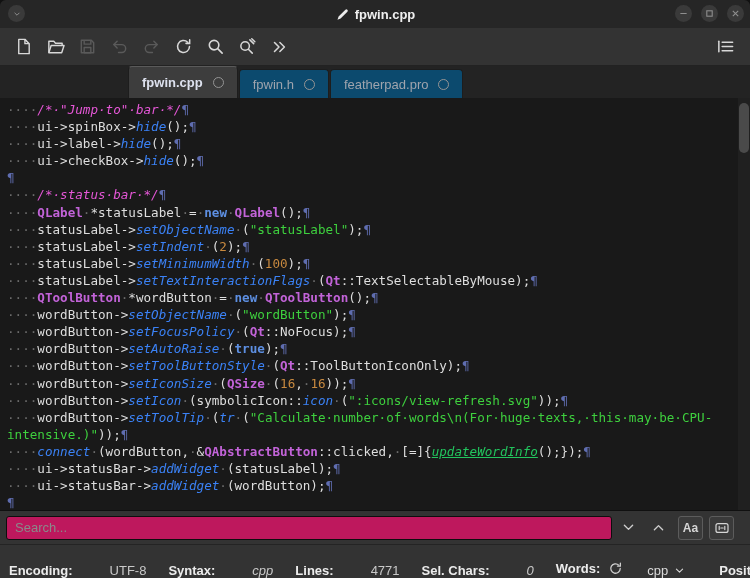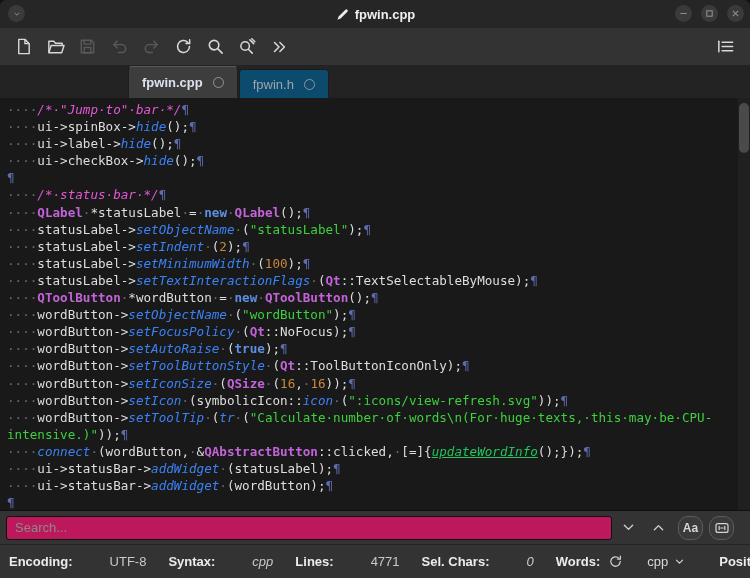--- a/index.html
+++ b/index.html
@@ -50,25 +50,25 @@
   
   .searchrow{position:absolute;left:0;top:510px;width:100%;height:34px;background:#333333;
              border-top:1px solid #101010;display:flex;align-items:center;padding:0 6px;box-sizing:border-box;}
   .searchinput{width:606px;height:24px;background:#be185d;border:1px solid #0e0e0e;border-radius:3px;
                color:#dddddd;font-size:13px;padding:0 8px;outline:none;box-sizing:border-box;
                font-family:"Liberation Sans",sans-serif;}
   .searchinput::placeholder{color:#8a8a8a;}
   .sbtn{width:28px;height:26px;display:flex;align-items:center;justify-content:center;color:#cfcfcf;
         background:transparent;border:none;margin-left:2px;}
   .togglebtn{width:25px;height:24px;display:flex;align-items:center;justify-content:center;color:#d5d5d5;
-             background:#3a3a3a;border:1px solid #5c5c5c;border-radius:10px;margin-left:6px;
+             background:#3a3a3a;border:1px solid #5c5c5c;border-radius:3px;margin-left:6px;
              font-size:12px;font-weight:bold;}
   
   .statusbar{position:absolute;left:0;top:544px;width:100%;height:34px;background:#333333;
-             border-top:1px solid #242424;display:flex;align-items:center;padding:0 9px;
+             border-top:1px solid #242424;display:flex;align-items:flex-end;padding:0 9px;
              box-sizing:border-box;font-size:13px;color:#c9c9c9;gap:22px;}
   .sb-item{display:flex;align-items:center;gap:5px;white-space:nowrap;}
   .sb-lab{font-weight:bold;color:#ececec;}
   .sb-val{color:#c9c9c9;padding-left:32px;}
   .it{font-style:italic;}
   .sb-right{margin-left:auto;display:flex;align-items:center;gap:34px;}
   .combo{display:flex;align-items:center;gap:6px;color:#d9d9d9;}
   svg{display:block;}
 </style>
 </head>
@@ -205,20 +205,24 @@
 
   <div class="tabbar">
       <div class="tab active">
         <span>fpwin.cpp</span>
         <span class="tclose"></span>
       </div>
       <div class="tab">
         <span>fpwin.h</span>
         <span class="tclose"></span>
       </div>
+      <div class="tab">
+        <span>featherpad.pro</span>
+        <span class="tclose"></span>
+      </div>
     </div>
 
   <div class="editor">
     <div class="code"><div class="crow"><span class="sg-ws">····</span><span class="sg-c">/*·"Jump·to"·bar·*/</span><span class="sg-p">¶</span></div><div class="crow"><span class="sg-ws">····</span><span class="sg-pl">ui-&gt;spinBox-&gt;</span><span class="sg-fn">hide</span><span class="sg-pl">();</span><span class="sg-p">¶</span></div><div class="crow"><span class="sg-ws">····</span><span class="sg-pl">ui-&gt;label-&gt;</span><span class="sg-fn">hide</span><span class="sg-pl">();</span><span class="sg-p">¶</span></div><div class="crow"><span class="sg-ws">····</span><span class="sg-pl">ui-&gt;checkBox-&gt;</span><span class="sg-fn">hide</span><span class="sg-pl">();</span><span class="sg-p">¶</span></div><div class="crow"><span class="sg-p">¶</span></div><div class="crow"><span class="sg-ws">····</span><span class="sg-c">/*·status·bar·*/</span><span class="sg-p">¶</span></div><div class="crow"><span class="sg-ws">····</span><span class="sg-cl">QLabel</span><span class="sg-ws">·</span><span class="sg-pl">*statusLabel</span><span class="sg-ws">·</span><span class="sg-pl">=</span><span class="sg-ws">·</span><span class="sg-kw">new</span><span class="sg-ws">·</span><span class="sg-cl">QLabel</span><span class="sg-pl">();</span><span class="sg-p">¶</span></div><div class="crow"><span class="sg-ws">····</span><span class="sg-pl">statusLabel-&gt;</span><span class="sg-fn">setObjectName</span><span class="sg-ws">·</span><span class="sg-pl">(</span><span class="sg-st">"statusLabel"</span><span class="sg-pl">);</span><span class="sg-p">¶</span></div><div class="crow"><span class="sg-ws">····</span><span class="sg-pl">statusLabel-&gt;</span><span class="sg-fn">setIndent</span><span class="sg-ws">·</span><span class="sg-pl">(</span><span class="sg-nu">2</span><span class="sg-pl">);</span><span class="sg-p">¶</span></div><div class="crow"><span class="sg-ws">····</span><span class="sg-pl">statusLabel-&gt;</span><span class="sg-fn">setMinimumWidth</span><span class="sg-ws">·</span><span class="sg-pl">(</span><span class="sg-nu">100</span><span class="sg-pl">);</span><span class="sg-p">¶</span></div><div class="crow"><span class="sg-ws">····</span><span class="sg-pl">statusLabel-&gt;</span><span class="sg-fn">setTextInteractionFlags</span><span class="sg-ws">·</span><span class="sg-pl">(</span><span class="sg-cl">Qt</span><span class="sg-pl">::TextSelectableByMouse);</span><span class="sg-p">¶</span></div><div class="crow"><span class="sg-ws">····</span><span class="sg-cl">QToolButton</span><span class="sg-ws">·</span><span class="sg-pl">*wordButton</span><span class="sg-ws">·</span><span class="sg-pl">=</span><span class="sg-ws">·</span><span class="sg-kw">new</span><span class="sg-ws">·</span><span class="sg-cl">QToolButton</span><span class="sg-pl">();</span><span class="sg-p">¶</span></div><div class="crow"><span class="sg-ws">····</span><span class="sg-pl">wordButton-&gt;</span><span class="sg-fn">setObjectName</span><span class="sg-ws">·</span><span class="sg-pl">(</span><span class="sg-st">"wordButton"</span><span class="sg-pl">);</span><span class="sg-p">¶</span></div><div class="crow"><span class="sg-ws">····</span><span class="sg-pl">wordButton-&gt;</span><span class="sg-fn">setFocusPolicy</span><span class="sg-ws">·</span><span class="sg-pl">(</span><span class="sg-cl">Qt</span><span class="sg-pl">::NoFocus);</span><span class="sg-p">¶</span></div><div class="crow"><span class="sg-ws">····</span><span class="sg-pl">wordButton-&gt;</span><span class="sg-fn">setAutoRaise</span><span class="sg-ws">·</span><span class="sg-pl">(</span><span class="sg-kw">true</span><span class="sg-pl">);</span><span class="sg-p">¶</span></div><div class="crow"><span class="sg-ws">····</span><span class="sg-pl">wordButton-&gt;</span><span class="sg-fn">setToolButtonStyle</span><span class="sg-ws">·</span><span class="sg-pl">(</span><span class="sg-cl">Qt</span><span class="sg-pl">::ToolButtonIconOnly);</span><span class="sg-p">¶</span></div><div class="crow"><span class="sg-ws">····</span><span class="sg-pl">wordButton-&gt;</span><span class="sg-fn">setIconSize</span><span class="sg-ws">·</span><span class="sg-pl">(</span><span class="sg-cl">QSize</span><span class="sg-ws">·</span><span class="sg-pl">(</span><span class="sg-nu">16</span><span class="sg-pl">,</span><span class="sg-ws">·</span><span class="sg-nu">16</span><span class="sg-pl">));</span><span class="sg-p">¶</span></div><div class="crow"><span class="sg-ws">····</span><span class="sg-pl">wordButton-&gt;</span><span class="sg-fn">setIcon</span><span class="sg-ws">·</span><span class="sg-pl">(symbolicIcon::</span><span class="sg-fn">icon</span><span class="sg-ws">·</span><span class="sg-pl">(</span><span class="sg-st">":icons/view-refresh.svg"</span><span class="sg-pl">));</span><span class="sg-p">¶</span></div><div class="crow"><span class="sg-ws">····</span><span class="sg-pl">wordButton-&gt;</span><span class="sg-fn">setToolTip</span><span class="sg-ws">·</span><span class="sg-pl">(</span><span class="sg-fn">tr</span><span class="sg-ws">·</span><span class="sg-pl">(</span><span class="sg-st">"Calculate·number·of·words\n(For·huge·texts,·this·may·be·CPU-</span></div><div class="crow"><span class="sg-st">intensive.)"</span><span class="sg-pl">));</span><span class="sg-p">¶</span></div><div class="crow"><span class="sg-ws">····</span><span class="sg-fn">connect</span><span class="sg-ws">·</span><span class="sg-pl">(wordButton,</span><span class="sg-ws">·</span><span class="sg-pl">&amp;</span><span class="sg-cl">QAbstractButton</span><span class="sg-pl">::clicked,</span><span class="sg-ws">·</span><span class="sg-pl">[=]{</span><span class="sg-lk">updateWordInfo</span><span class="sg-pl">();});</span><span class="sg-p">¶</span></div><div class="crow"><span class="sg-ws">····</span><span class="sg-pl">ui-&gt;statusBar-&gt;</span><span class="sg-fn">addWidget</span><span class="sg-ws">·</span><span class="sg-pl">(statusLabel);</span><span class="sg-p">¶</span></div><div class="crow"><span class="sg-ws">····</span><span class="sg-pl">ui-&gt;statusBar-&gt;</span><span class="sg-fn">addWidget</span><span class="sg-ws">·</span><span class="sg-pl">(wordButton);</span><span class="sg-p">¶</span></div><div class="crow"><span class="sg-p">¶</span></div></div>
     <div class="vscroll">
       <div class="vthumb"></div>
     </div>
   </div>
 
   <div class="searchrow">

